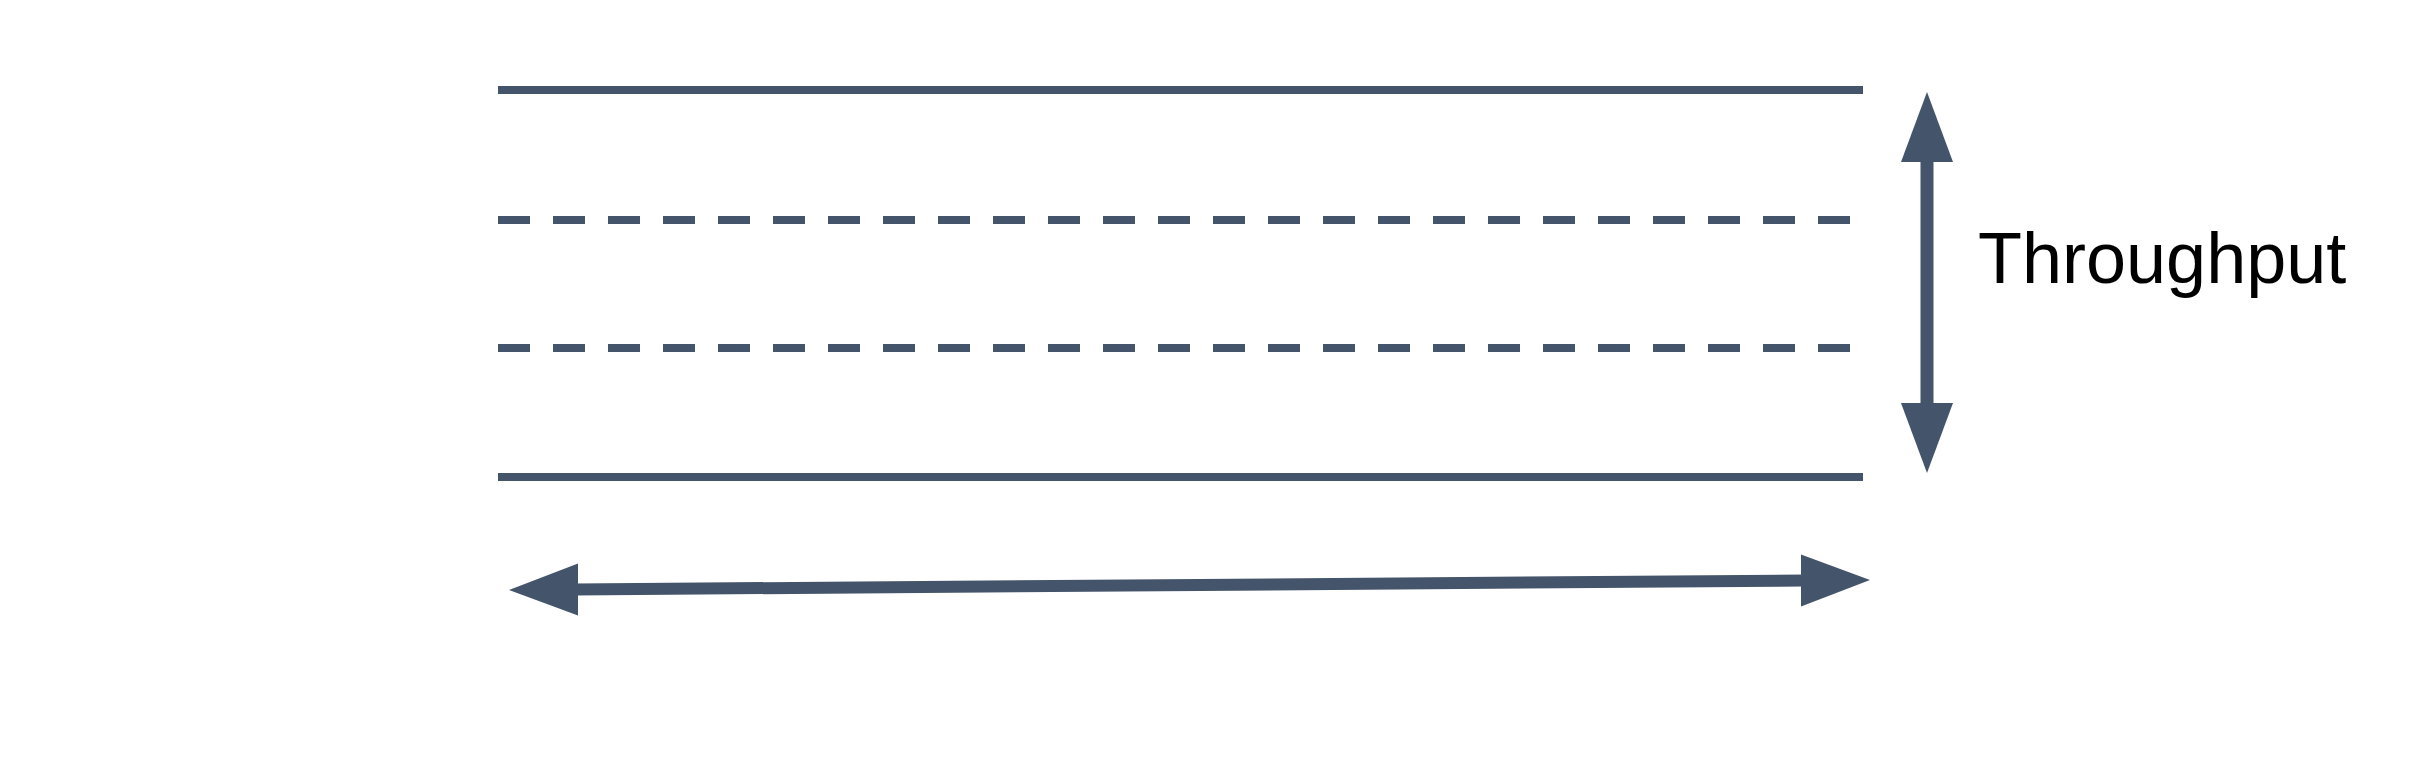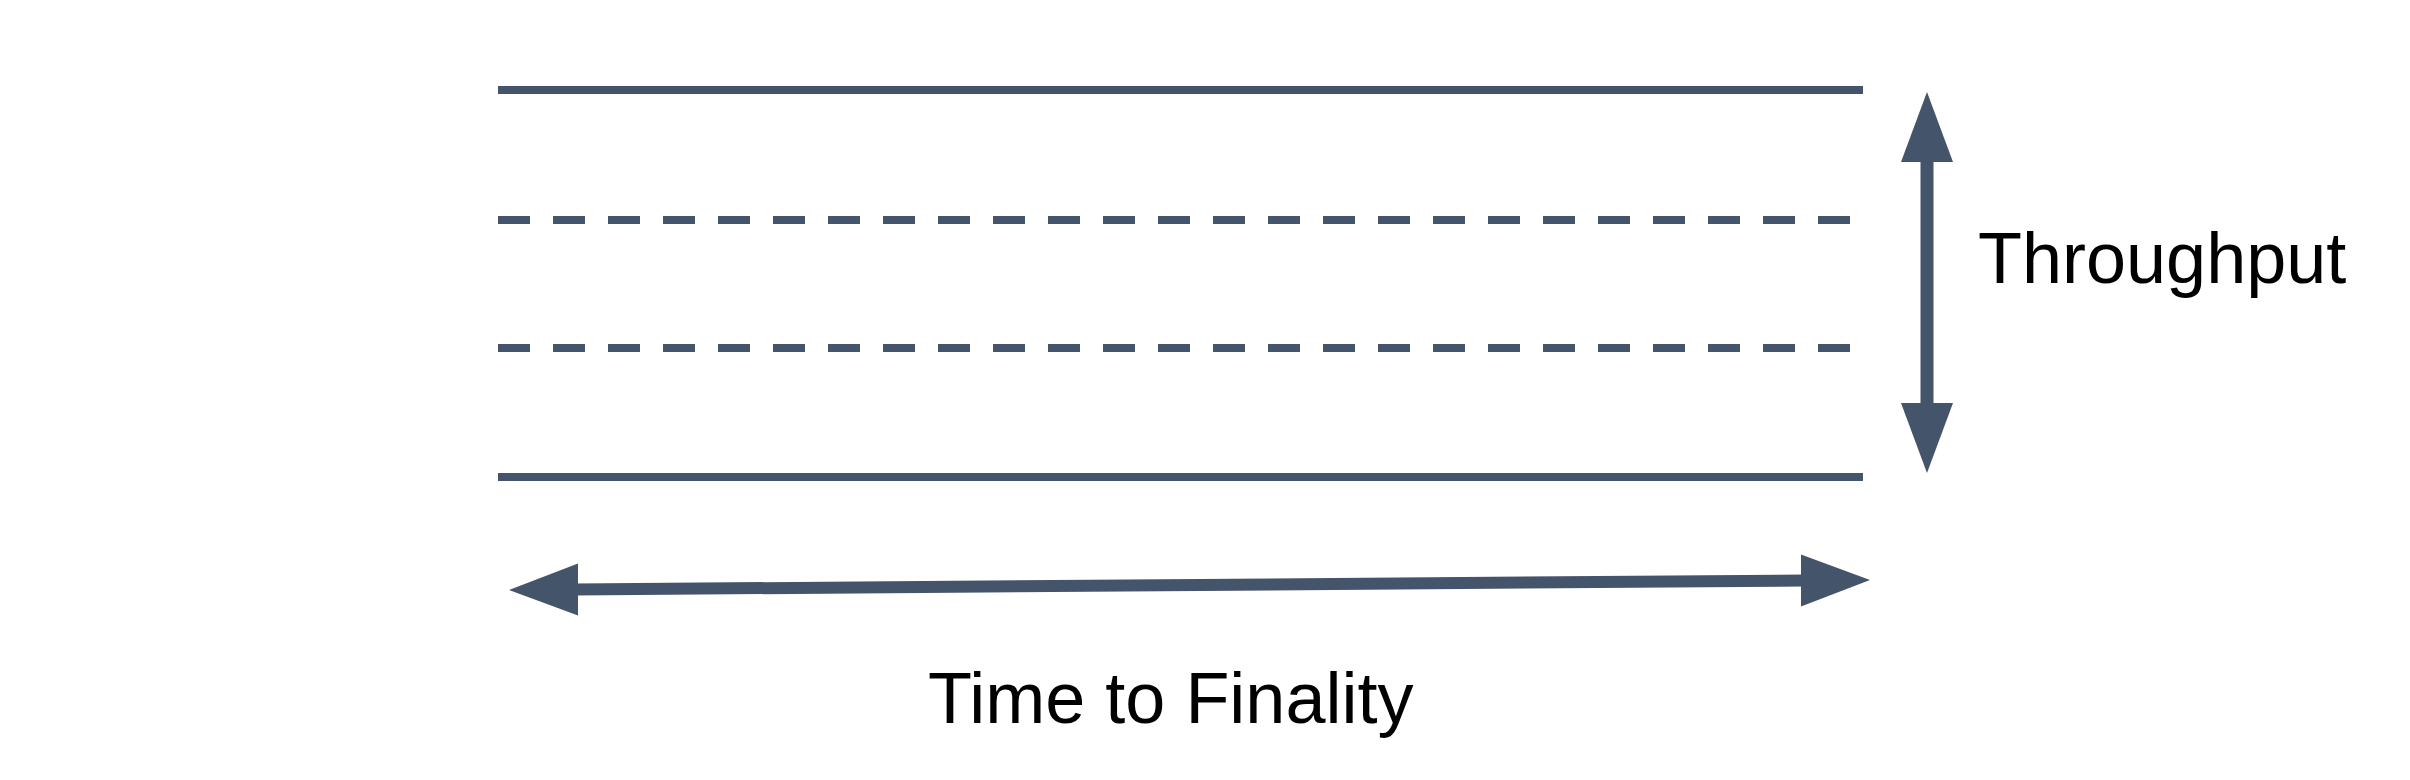--- a/index.html
+++ b/index.html
@@ -73,15 +73,14 @@
 
     <g>
       <line class="arrow-part" x1="574" y1="589.5" x2="1805" y2="580.5" stroke-width="12"></line>
       <polygon class="arrow-head" points="509,590 578,563.5 578,615.5"></polygon>
       <polygon class="arrow-head" points="1870,580 1801,554.5 1801,606.5"></polygon>
     </g>
   </svg>
 
   <div class="label label-throughput">Throughput</div>
 
-  <div class="label label-time-to-finality">Time to Finality</div>
 
 </div>
 
 </body></html>

